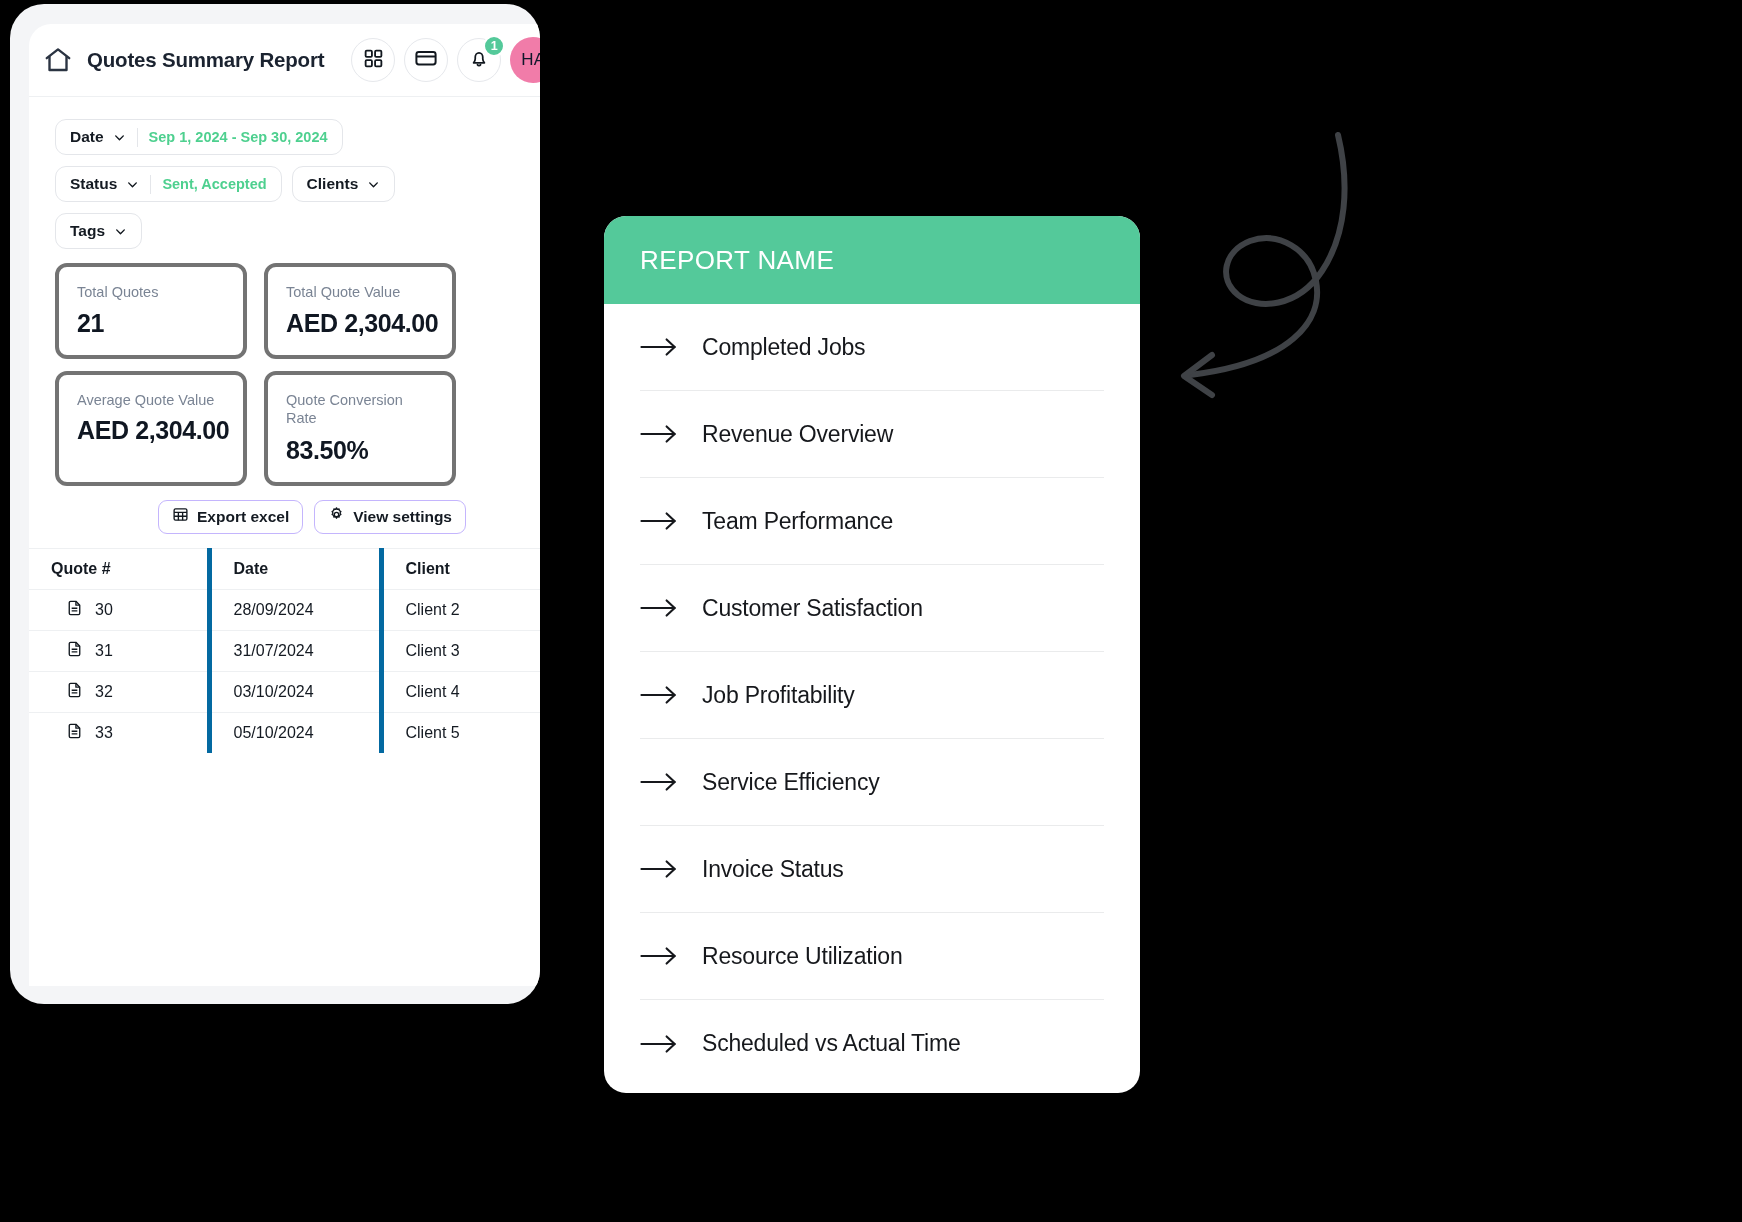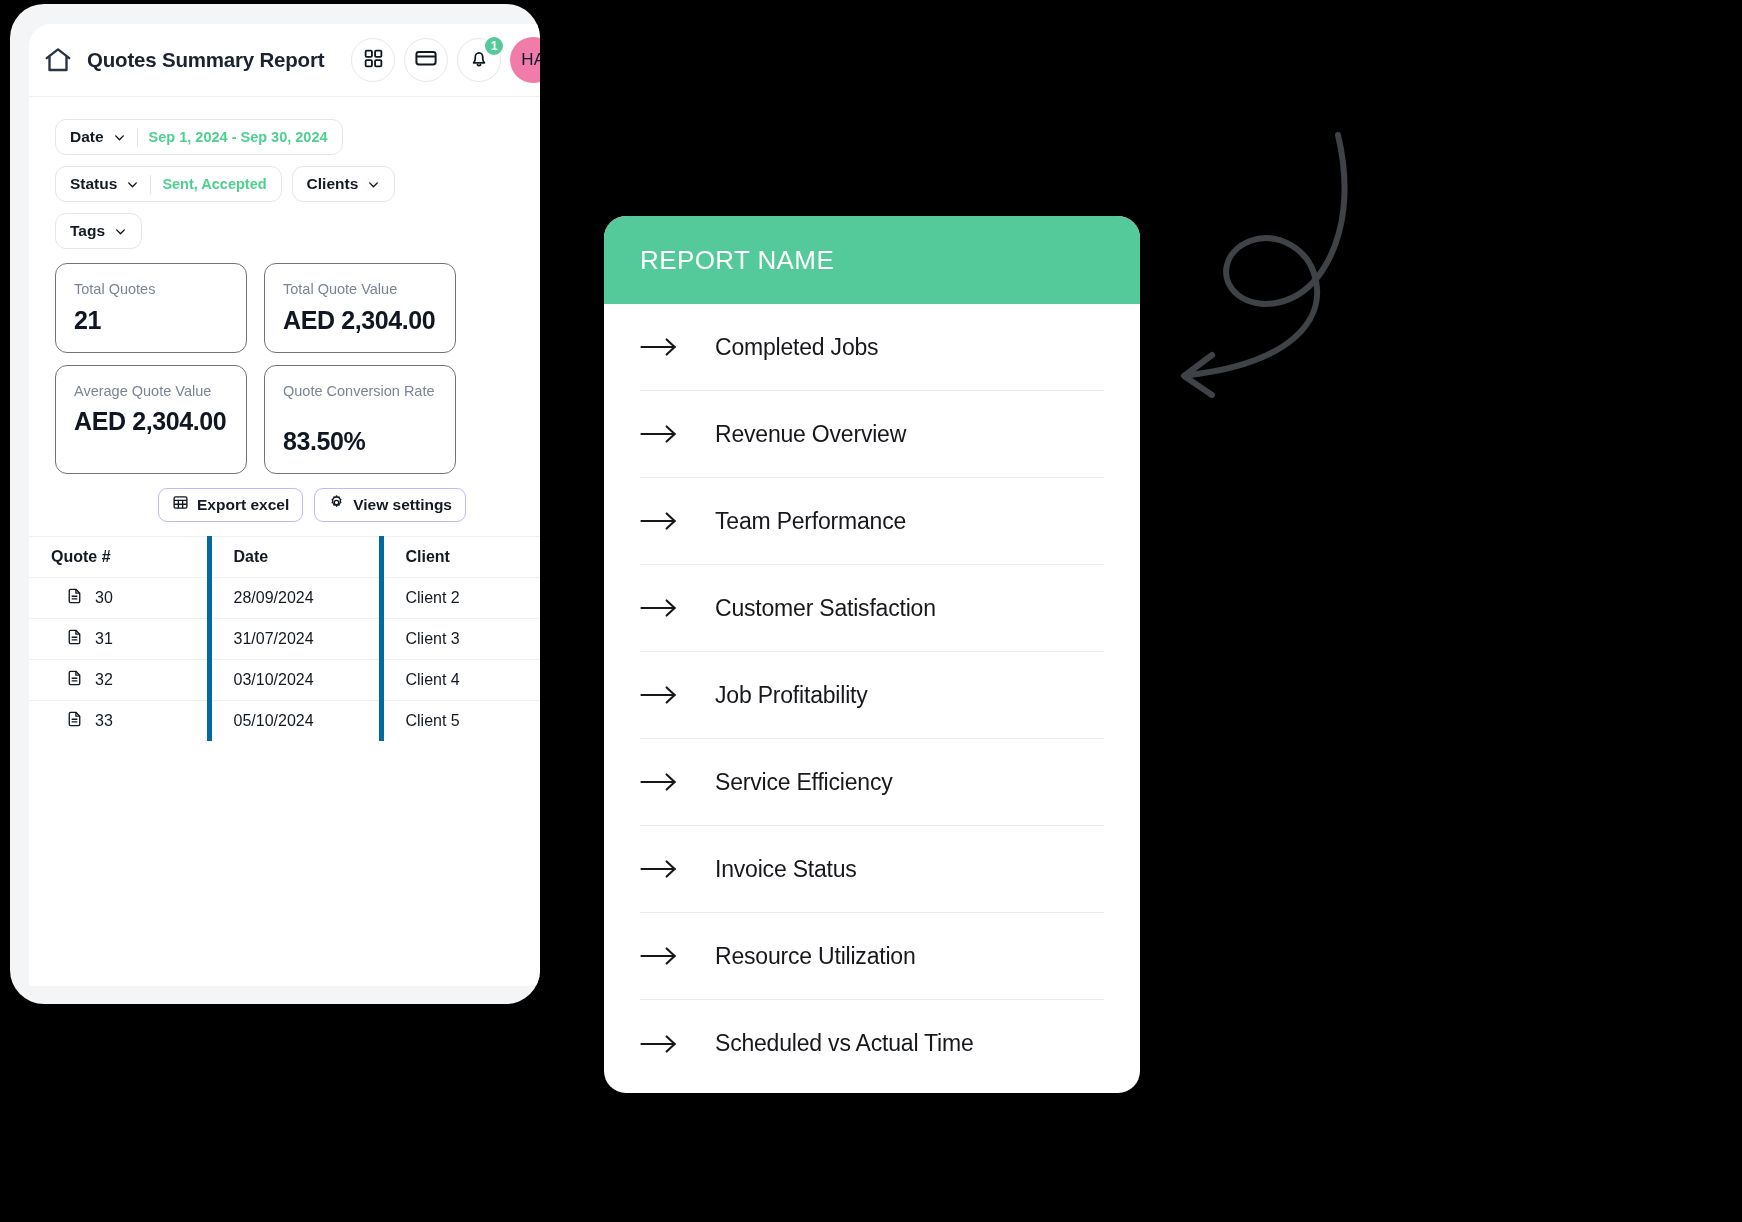--- a/index.html
+++ b/index.html
@@ -126,21 +126,21 @@
   
   .stats {
     margin: 14px 0 0 26px;
     display: flex;
     flex-wrap: wrap;
     gap: 12px 17px;
     width: 420px;
   }
   .stat {
     width: 192px;
-    border: 1px solid #737373;
+    border: 4px solid #737373;
     border-radius: 12px;
     background: #fff;
     padding: 16px 18px 17px 18px;
   }
   .stat .lbl {
     font-size: 14.5px;
     color: #7a8494;
     line-height: 1.28;
     margin-bottom: 7px;
   }
@@ -219,21 +219,21 @@
   #right-header .rtitle {
     color: #ffffff;
     font-size: 26px;
     font-weight: normal;
     letter-spacing: 0.4px;
   }
   #right-list { padding: 0 36px; }
   .rrow {
     display: flex;
     align-items: center;
-    gap: 37px;
+    gap: 24px;
     height: 87px;
     border-bottom: 1px solid #eaebec;
   }
   .rrow:last-child { border-bottom: none; }
   .rrow .rlabel {
     font-size: 23px;
     color: #16181c;
     letter-spacing: -0.2px;
     white-space: nowrap;
   }

